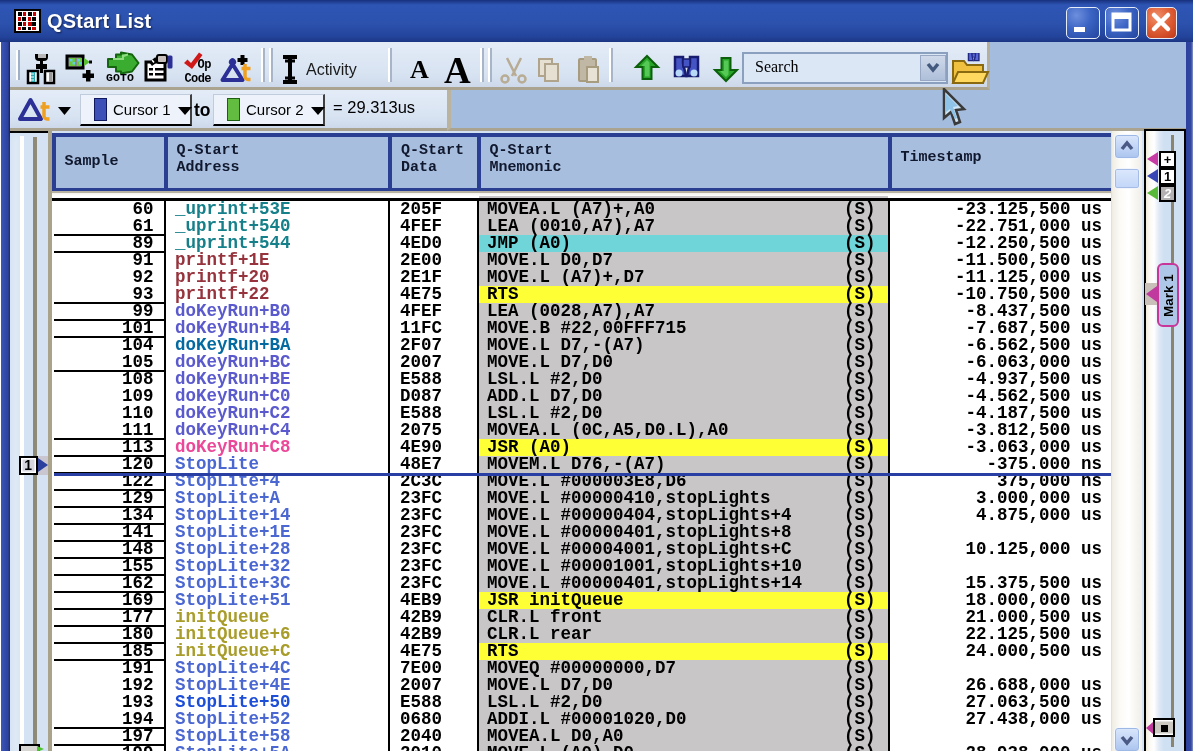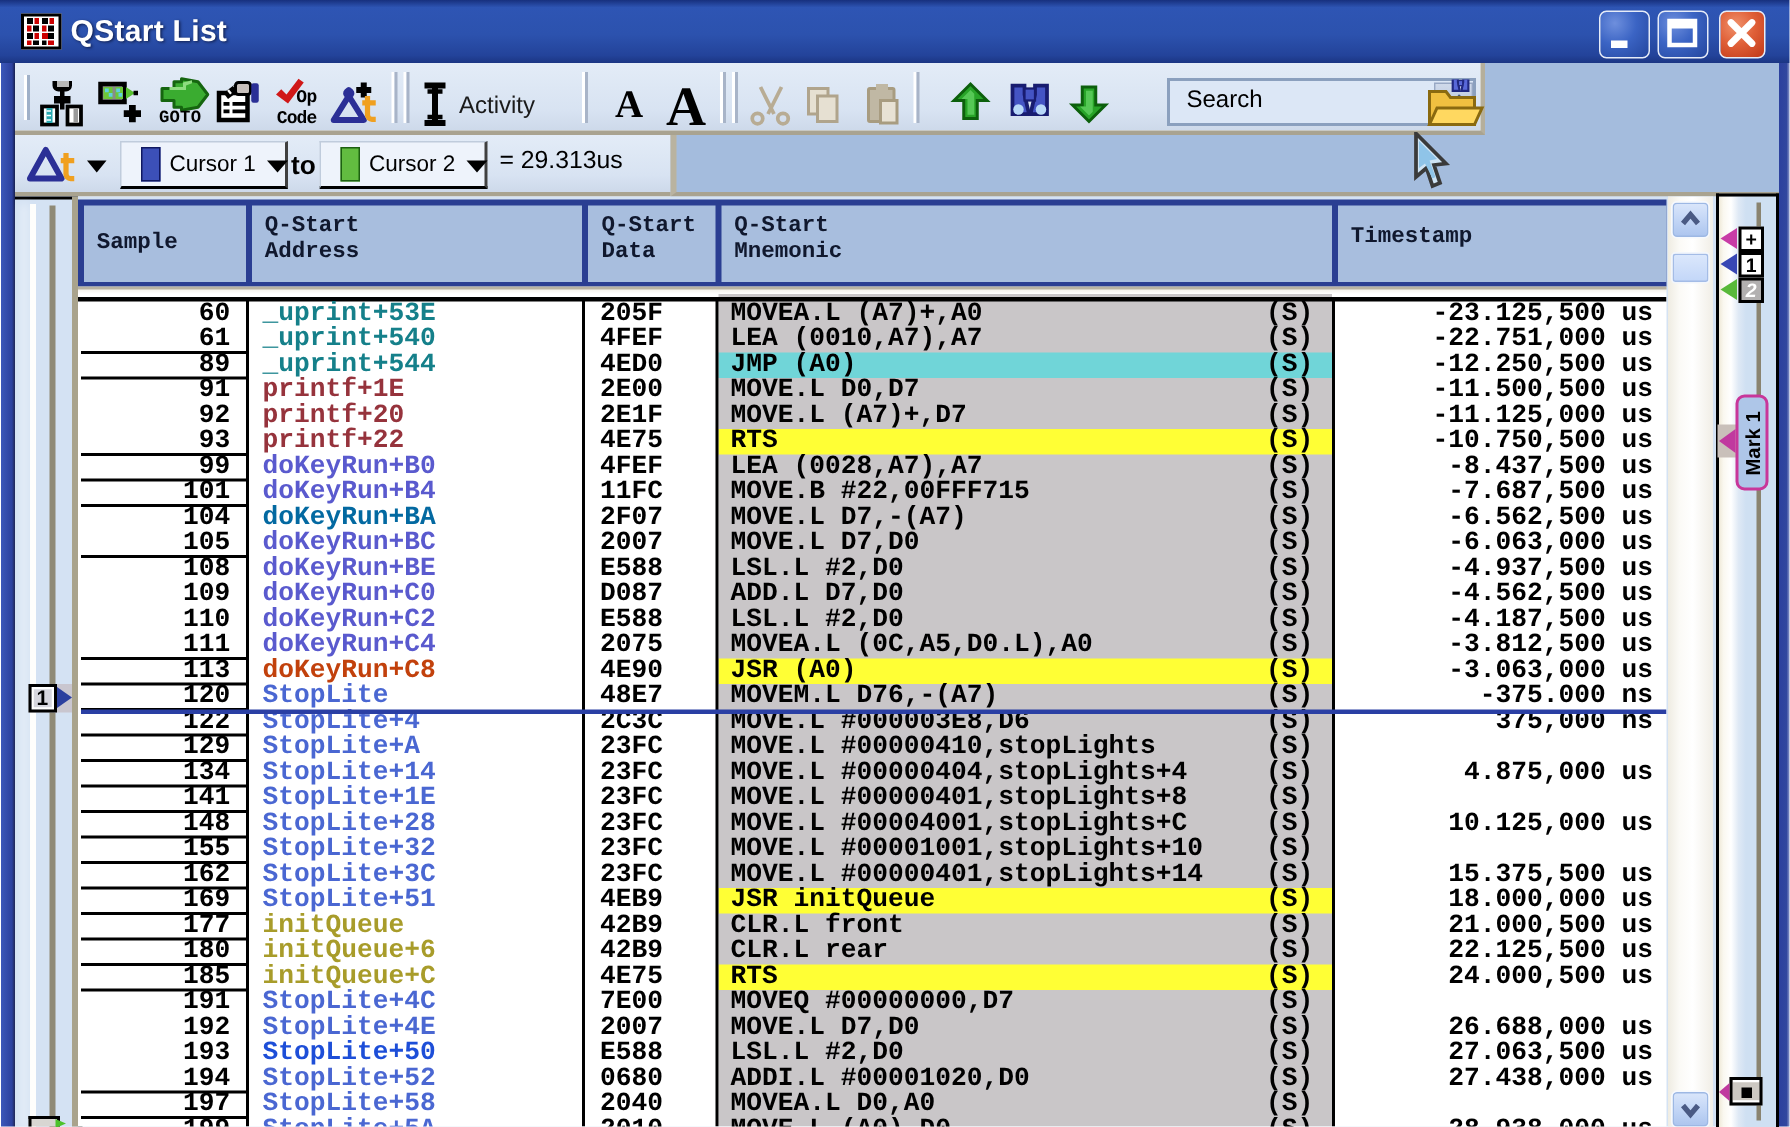--- a/index.html
+++ b/index.html
@@ -241,21 +241,21 @@
   <path d="M688 15 h-8 v6 l-3 13 h11 z" fill="#4454c4" stroke="#181c70" stroke-width="2.5"></path>
   <rect x="673" y="17" width="7" height="8" fill="#4454c4" stroke="#181c70" stroke-width="1.5"></rect>
   <circle cx="669" cy="31" r="3.5" fill="#b8d8f8"></circle>
         <circle cx="684" cy="31" r="3.5" fill="#b8d8f8"></circle>
  </g>
 
  <path d="M705 28 l11 11 11 -11 h-6.5 v-12 h-9 v12 z" fill="#28a428" stroke="#0c600c" stroke-width="2"></path>
  <path d="M710 29 l6 6 2.5 -2.5 v-14 h-4.5 v10.5 z" fill="#55c855"></path>
 </svg>
 
-<div class="abs" style="left:768px;top:10px;width:206px;height:32px;background:#dce7f6;border:2px solid #8ba0be;">
+<div class="abs" style="left:732px;top:10px;width:206px;height:32px;background:#dce7f6;border:2px solid #8ba0be;font-family:Liberation Serif, serif;">
  <div class="abs" style="left:11px;top:4px;font-size:16px;color:#000;">Search</div>
  <div class="abs" style="left:176px;top:1px;width:26px;height:26px;background:linear-gradient(180deg,#cfd9ea,#aebfd9);border:1px solid #98a8c4;">
   <svg width="24" height="24" viewBox="0 0 24 24">
           <path d="M7 8 L12 14 L17 8" stroke="#44597e" stroke-width="3.5" fill="none"></path>
         </svg>
  </div>
 </div>
 <svg class="abs" style="left:941px;top:11px" width="42" height="32" viewBox="0 0 42 32">
  <path d="M2 30 V8 h11 l3 4 h16 v18 z" fill="#f0c040" stroke="#8a6a10" stroke-width="2"></path>
  <path d="M2 30 l5 -11 h30 l-5 11 z" fill="#ffd860" stroke="#8a6a10" stroke-width="2"></path>
@@ -316,24 +316,24 @@
 <div class="row" style="top:73px"><span class="c1">92</span><span class="c2" style="color:#96333c">printf+20</span><span class="c3">2E1F</span><span class="c4">MOVE.L (A7)+,D7</span><span class="cs">(S)</span><span class="c5">-11.125,000 us</span></div>
 <div class="row" style="top:90px"><div class="hl" style="background:#ffff35"></div><span class="c1">93</span><span class="c2" style="color:#96333c">printf+22</span><span class="c3">4E75</span><span class="c4">RTS</span><span class="cs">(S)</span><span class="c5">-10.750,500 us</span></div>
 <div class="row" style="top:107px"><span class="c1">99</span><span class="c2" style="color:#5a5ace">doKeyRun+B0</span><span class="c3">4FEF</span><span class="c4">LEA (0028,A7),A7</span><span class="cs">(S)</span><span class="c5">-8.437,500 us</span></div>
 <div class="row" style="top:124px"><span class="c1">101</span><span class="c2" style="color:#5a5ace">doKeyRun+B4</span><span class="c3">11FC</span><span class="c4">MOVE.B #22,00FFF715</span><span class="cs">(S)</span><span class="c5">-7.687,500 us</span></div>
 <div class="row" style="top:141px"><span class="c1">104</span><span class="c2" style="color:#0369a1">doKeyRun+BA</span><span class="c3">2F07</span><span class="c4">MOVE.L D7,-(A7)</span><span class="cs">(S)</span><span class="c5">-6.562,500 us</span></div>
 <div class="row" style="top:158px"><span class="c1">105</span><span class="c2" style="color:#5a5ace">doKeyRun+BC</span><span class="c3">2007</span><span class="c4">MOVE.L D7,D0</span><span class="cs">(S)</span><span class="c5">-6.063,000 us</span></div>
 <div class="row" style="top:175px"><span class="c1">108</span><span class="c2" style="color:#5a5ace">doKeyRun+BE</span><span class="c3">E588</span><span class="c4">LSL.L #2,D0</span><span class="cs">(S)</span><span class="c5">-4.937,500 us</span></div>
 <div class="row" style="top:192px"><span class="c1">109</span><span class="c2" style="color:#5a5ace">doKeyRun+C0</span><span class="c3">D087</span><span class="c4">ADD.L D7,D0</span><span class="cs">(S)</span><span class="c5">-4.562,500 us</span></div>
 <div class="row" style="top:209px"><span class="c1">110</span><span class="c2" style="color:#5a5ace">doKeyRun+C2</span><span class="c3">E588</span><span class="c4">LSL.L #2,D0</span><span class="cs">(S)</span><span class="c5">-4.187,500 us</span></div>
 <div class="row" style="top:226px"><span class="c1">111</span><span class="c2" style="color:#5a5ace">doKeyRun+C4</span><span class="c3">2075</span><span class="c4">MOVEA.L (0C,A5,D0.L),A0</span><span class="cs">(S)</span><span class="c5">-3.812,500 us</span></div>
-<div class="row" style="top:243px"><div class="hl" style="background:#ffff35"></div><span class="c1">113</span><span class="c2" style="color:#c2410c">doKeyRun+C8</span><span class="c3">4E90</span><span class="c4">JSR (A0)</span><span class="cs">(S)</span><span class="c5">-3.063,000 us</span></div>
+<div class="row" style="top:243px"><div class="hl" style="background:#ffff35"></div><span class="c1">113</span><span class="c2" style="color:#ec4899">doKeyRun+C8</span><span class="c3">4E90</span><span class="c4">JSR (A0)</span><span class="cs">(S)</span><span class="c5">-3.063,000 us</span></div>
 <div class="row" style="top:260px"><span class="c1">120</span><span class="c2" style="color:#4a67d2">StopLite</span><span class="c3">48E7</span><span class="c4">MOVEM.L D76,-(A7)</span><span class="cs">(S)</span><span class="c5">-375.000 ns</span></div>
 <div class="row" style="top:277px"><span class="c1">122</span><span class="c2" style="color:#4a67d2">StopLite+4</span><span class="c3">2C3C</span><span class="c4">MOVE.L #000003E8,D6</span><span class="cs">(S)</span><span class="c5">375,000 ns</span></div>
-<div class="row" style="top:294px"><span class="c1">129</span><span class="c2" style="color:#4a67d2">StopLite+A</span><span class="c3">23FC</span><span class="c4">MOVE.L #00000410,stopLights</span><span class="cs">(S)</span></div>
+<div class="row" style="top:294px"><span class="c1">129</span><span class="c2" style="color:#4a67d2">StopLite+A</span><span class="c3">23FC</span><span class="c4">MOVE.L #00000410,stopLights</span><span class="cs">(S)</span><span class="c5">3.000,000 us</span></div>
 <div class="row" style="top:311px"><span class="c1">134</span><span class="c2" style="color:#4a67d2">StopLite+14</span><span class="c3">23FC</span><span class="c4">MOVE.L #00000404,stopLights+4</span><span class="cs">(S)</span><span class="c5">4.875,000 us</span></div>
 <div class="row" style="top:328px"><span class="c1">141</span><span class="c2" style="color:#4a67d2">StopLite+1E</span><span class="c3">23FC</span><span class="c4">MOVE.L #00000401,stopLights+8</span><span class="cs">(S)</span></div>
 <div class="row" style="top:345px"><span class="c1">148</span><span class="c2" style="color:#4a67d2">StopLite+28</span><span class="c3">23FC</span><span class="c4">MOVE.L #00004001,stopLights+C</span><span class="cs">(S)</span><span class="c5">10.125,000 us</span></div>
 <div class="row" style="top:362px"><span class="c1">155</span><span class="c2" style="color:#4a67d2">StopLite+32</span><span class="c3">23FC</span><span class="c4">MOVE.L #00001001,stopLights+10</span><span class="cs">(S)</span></div>
 <div class="row" style="top:379px"><span class="c1">162</span><span class="c2" style="color:#4a67d2">StopLite+3C</span><span class="c3">23FC</span><span class="c4">MOVE.L #00000401,stopLights+14</span><span class="cs">(S)</span><span class="c5">15.375,500 us</span></div>
 <div class="row" style="top:396px"><div class="hl" style="background:#ffff35"></div><span class="c1">169</span><span class="c2" style="color:#4a67d2">StopLite+51</span><span class="c3">4EB9</span><span class="c4">JSR initQueue</span><span class="cs">(S)</span><span class="c5">18.000,000 us</span></div>
 <div class="row" style="top:413px"><span class="c1">177</span><span class="c2" style="color:#a89c2a">initQueue</span><span class="c3">42B9</span><span class="c4">CLR.L front</span><span class="cs">(S)</span><span class="c5">21.000,500 us</span></div>
 <div class="row" style="top:430px"><span class="c1">180</span><span class="c2" style="color:#a89c2a">initQueue+6</span><span class="c3">42B9</span><span class="c4">CLR.L rear</span><span class="cs">(S)</span><span class="c5">22.125,500 us</span></div>
 <div class="row" style="top:447px"><div class="hl" style="background:#ffff35"></div><span class="c1">185</span><span class="c2" style="color:#a89c2a">initQueue+C</span><span class="c3">4E75</span><span class="c4">RTS</span><span class="cs">(S)</span><span class="c5">24.000,500 us</span></div>
 <div class="row" style="top:464px"><span class="c1">191</span><span class="c2" style="color:#4a67d2">StopLite+4C</span><span class="c3">7E00</span><span class="c4">MOVEQ #00000000,D7</span><span class="cs">(S)</span></div>

